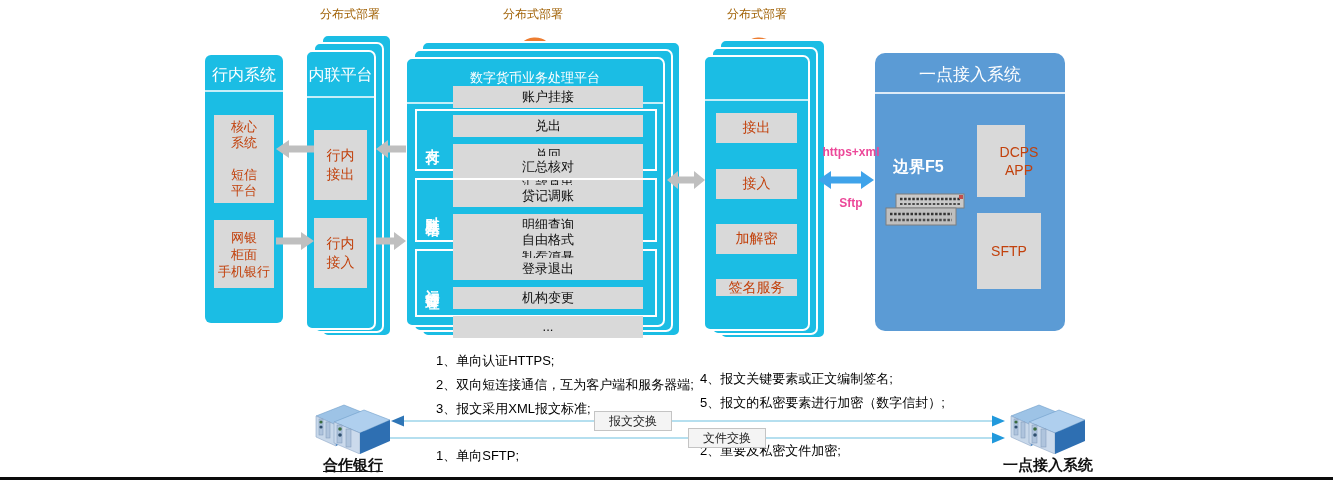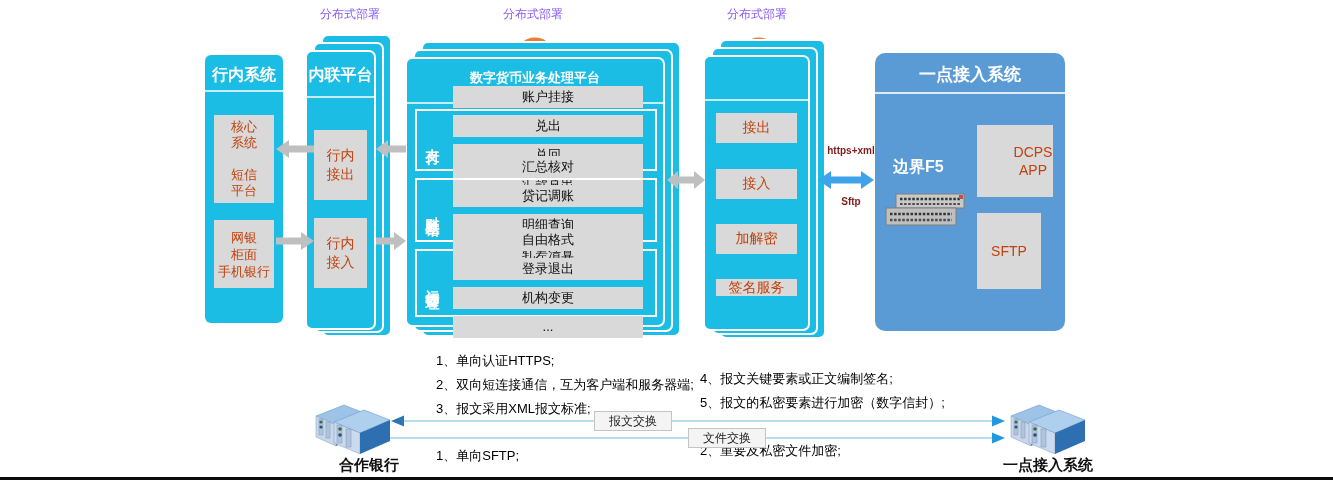--- a/index.html
+++ b/index.html
@@ -1,39 +1,39 @@
 <!DOCTYPE html>
 <html><head>
 <meta charset="utf-8">
 <style>
   html,body{margin:0;padding:0;background:#fff;}
   #canvas{position:relative;width:1333px;height:483px;background:#ffffff;overflow:hidden;
           font-family:"Liberation Sans",sans-serif;color:#111;}
   .abs{position:absolute;}
   .cyan-card{background:#1BBDE4;border:2px solid #ffffff;border-radius:7px;box-sizing:border-box;}
   .plain-card{background:#1BBDE4;border-radius:6px;box-sizing:border-box;}
-  .card-title{color:#ffffff;font-weight:bold;text-align:center;width:100%;}
+  .card-title{color:#ffffff;font-weight:normal;text-align:center;width:100%;}
   .divider{position:absolute;left:0;right:0;height:2px;background:rgba(255,255,255,0.75);}
   .gray-box{position:absolute;background:#D9D9D9;color:#c2410c;display:flex;align-items:center;
             justify-content:center;text-align:center;white-space:pre-line;box-sizing:border-box;}
   .section{position:absolute;border:2px solid #ffffff;box-sizing:border-box;display:flex;}
   .section-label{width:32px;display:flex;align-items:center;justify-content:center;flex:none;}
   .section-label span{writing-mode:vertical-rl;text-orientation:upright;color:#fff;font-weight:bold;
             font-size:14px;letter-spacing:2px;line-height:1;}
   .btn-grid{flex:1;display:grid;grid-template-columns:1fr;gap:7px 14px;align-content:center;
             padding:0 12px 0 4px;}
   .btn{background:#D9D9D9;height:22px;display:flex;align-items:center;justify-content:center;
        font-size:13px;color:#0e0e0e;}
   .deploy{width:70px;text-align:center;}
-  .deploy-label{font-size:12px;color:#8b5cf6;white-space:nowrap;}
+  .deploy-label{font-size:12px;color:#a16207;white-space:nowrap;}
   .note{font-size:13px;color:#000;white-space:nowrap;}
   .xlabel{background:#F4F4F4;border:1px solid #C4C4C4;display:flex;align-items:center;
           justify-content:center;font-size:12px;color:#222;z-index:6;box-sizing:border-box;}
   .endpoint-label{font-size:15px;font-weight:bold;color:#111;text-align:center;white-space:nowrap;}
-  .link-label{font-size:10px;font-weight:bold;color:#7f1d1d;text-align:center;}
+  .link-label{font-size:12px;font-weight:bold;color:#ec4899;text-align:center;}
   .bottom-rule{position:absolute;left:0;top:477px;width:1333px;height:3px;background:#0b0b0b;}
   svg{display:block;}
 </style>
 </head>
 <body>
 
 <div id="canvas">
 
   <div class="abs deploy" style="left:315px;top:6px;">
     <div class="deploy-label">分布式部署</div>
@@ -140,21 +140,21 @@
     <div class="abs" style="left:18px;top:104px;color:#fff;font-weight:bold;font-size:16px;">边界F5</div>
     <svg class="abs" style="left:5px;top:136px;" width="92" height="46">
       <rect x="16" y="5" width="68" height="14" fill="#C9C9C9" stroke="#7F7F7F" stroke-width="1"></rect>
       <line x1="20" y1="10" x2="80" y2="10" stroke="#333" stroke-width="2.5" stroke-dasharray="2.5,1.6"></line>
       <line x1="20" y1="15" x2="80" y2="15" stroke="#4a4a4a" stroke-width="2" stroke-dasharray="2.5,1.6"></line>
       <rect x="79" y="6" width="4" height="4" fill="#C0504D"></rect>
       <rect x="6" y="19" width="70" height="17" fill="#BFBFBF" stroke="#7F7F7F" stroke-width="1"></rect>
       <line x1="10" y1="25" x2="72" y2="25" stroke="#333" stroke-width="2.5" stroke-dasharray="2.5,1.6"></line>
       <line x1="10" y1="31" x2="72" y2="31" stroke="#4a4a4a" stroke-width="2.5" stroke-dasharray="2.5,1.6"></line>
     </svg>
-    <div class="gray-box" style="left:102px;top:72px;width:76px;height:72px;font-size:14px;line-height:18px;padding-left:36px;">DCPS APP</div>
+    <div class="gray-box" style="left:102px;top:72px;width:48px;height:72px;font-size:14px;line-height:18px;padding-left:36px;">DCPS APP</div>
     <div class="gray-box" style="left:102px;top:160px;width:64px;height:76px;font-size:14px;">SFTP</div>
   </div>
 
   <svg class="abs" style="left:276px;top:140px;z-index:5;" width="38" height="18">
     <polygon points="0,9 13,0 13,5.5 38,5.5 38,12.5 13,12.5 13,18" fill="#BFBFBF"></polygon>
   </svg>
   <svg class="abs" style="left:276px;top:232px;z-index:5;" width="38" height="18">
     <polygon points="38,9 25,0 25,5.5 0,5.5 0,12.5 25,12.5 25,18" fill="#BFBFBF"></polygon>
   </svg>
   <svg class="abs" style="left:376px;top:140px;z-index:5;" width="30" height="18">
@@ -200,21 +200,21 @@
     <circle cx="13" cy="24" r="1.6" fill="#3A6B3E"></circle>
       <circle cx="13" cy="29" r="1.6" fill="#2F4F6E"></circle>
     <polygon points="26,24 56,12 82,22 52,35" fill="#AFCFEE" stroke="#6E9DC9" stroke-width="0.6"></polygon>
     <polygon points="26,24 52,35 52,56 26,45" fill="#CBDAEC" stroke="#8FA8C8" stroke-width="0.6"></polygon>
     <polygon points="52,35 82,22 82,43 52,56" fill="#2E6FB2"></polygon>
     <rect x="29" y="27" width="5" height="18" fill="#AFC4DD" stroke="#7E97B8" stroke-width="0.5"></rect>
     <rect x="38" y="31" width="5" height="18" fill="#AFC4DD" stroke="#7E97B8" stroke-width="0.5"></rect>
     <circle cx="32" cy="31" r="1.8" fill="#3A6B3E"></circle>
       <circle cx="32" cy="37" r="1.8" fill="#2F4F6E"></circle>
   </svg>
-  <div class="abs endpoint-label" style="left:319px;top:456px;width:100px;">合作银行</div>
+  <div class="abs endpoint-label" style="left:303px;top:456px;width:100px;text-decoration:underline;">合作银行</div>
 
   <svg class="abs" style="left:1003px;top:398px;" width="90" height="56">
     <polygon points="8,18 36,7 56,15 28,27" fill="#9DC3E6" stroke="#6E9DC9" stroke-width="0.6"></polygon>
     <polygon points="8,18 28,27 28,48 8,39" fill="#C8D8EA" stroke="#8FA8C8" stroke-width="0.6"></polygon>
     <polygon points="28,27 56,15 56,35 28,48" fill="#3D7FC1"></polygon>
     <rect x="11" y="21" width="4" height="16" fill="#AFC4DD" stroke="#7E97B8" stroke-width="0.5"></rect>
     <rect x="18" y="24" width="4" height="16" fill="#AFC4DD" stroke="#7E97B8" stroke-width="0.5"></rect>
     <circle cx="13" cy="24" r="1.6" fill="#3A6B3E"></circle>
       <circle cx="13" cy="29" r="1.6" fill="#2F4F6E"></circle>
     <polygon points="26,24 56,12 82,22 52,35" fill="#AFCFEE" stroke="#6E9DC9" stroke-width="0.6"></polygon>

